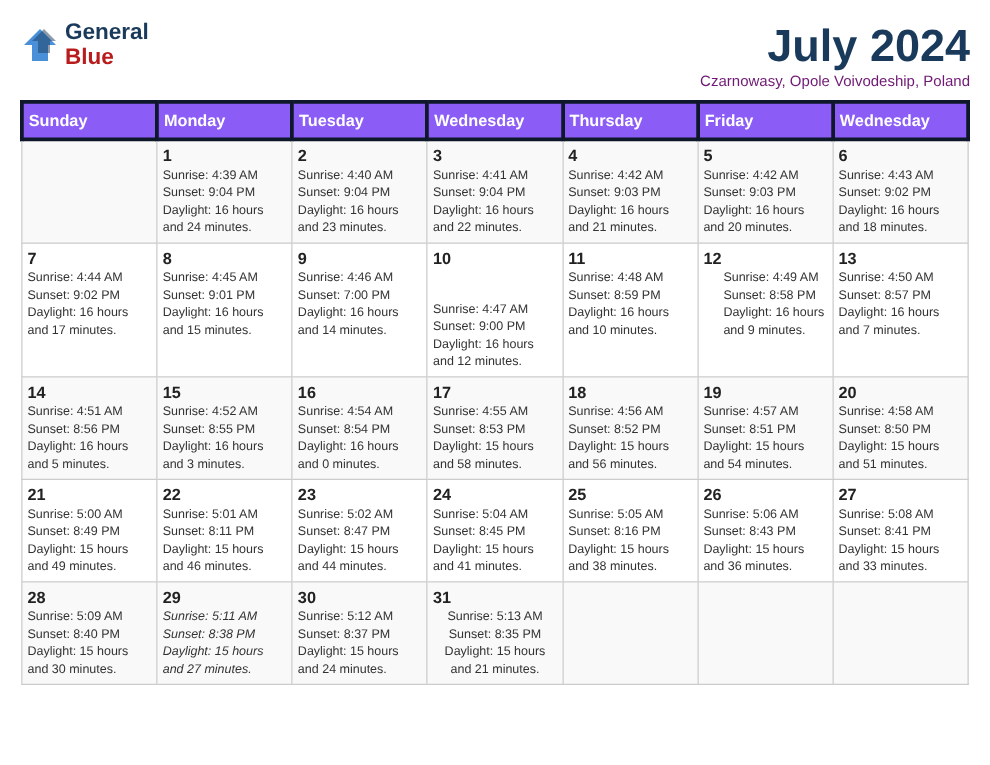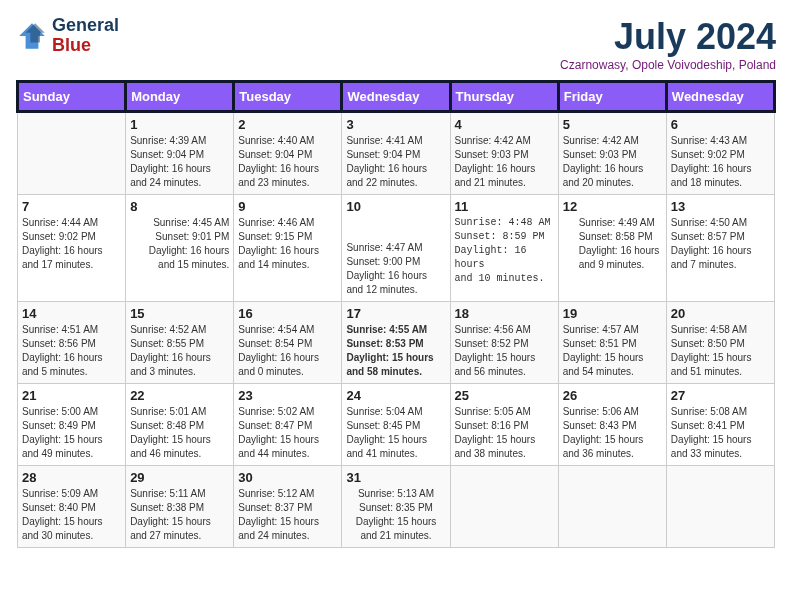--- a/index.html
+++ b/index.html
@@ -168,42 +168,42 @@
       <tr>
         <td>
           <span class="day-num">7</span>
           <div class="day-info" style="white-space: pre-line;">Sunrise: 4:44 AM
 Sunset: 9:02 PM
 Daylight: 16 hours
 and 17 minutes.</div>
         </td>
         <td>
           <span class="day-num">8</span>
-          <div class="day-info" style="white-space: pre-line; text-align: right;">Sunrise: 4:45 AM
+          <div class="day-info" style="white-space: pre-line;">Sunrise: 4:45 AM
 Sunset: 9:01 PM
 Daylight: 16 hours
 and 15 minutes.</div>
         </td>
         <td>
           <span class="day-num">9</span>
           <div class="day-info" style="white-space: pre-line;">Sunrise: 4:46 AM
-Sunset: 9:15 PM
+Sunset: 7:00 PM
 Daylight: 16 hours
 and 14 minutes.</div>
         </td>
         <td>
           <span class="day-num">10</span>
           <div class="day-info" style="white-space: pre-line; margin-top: 27px;">Sunrise: 4:47 AM
 Sunset: 9:00 PM
 Daylight: 16 hours
 and 12 minutes.</div>
         </td>
         <td>
           <span class="day-num">11</span>
-          <div class="day-info" style="white-space: pre-line; font-family: Liberation Mono, monospace;">Sunrise: 4:48 AM
+          <div class="day-info" style="white-space: pre-line;">Sunrise: 4:48 AM
 Sunset: 8:59 PM
 Daylight: 16 hours
 and 10 minutes.</div>
         </td>
         <td>
           <span class="day-num">12</span>
           <div class="day-info" style="white-space: pre-line; margin-left: 16px;">Sunrise: 4:49 AM
 Sunset: 8:58 PM
 Daylight: 16 hours
 and 9 minutes.</div>
@@ -233,21 +233,21 @@
         </td>
         <td>
           <span class="day-num">16</span>
           <div class="day-info" style="white-space: pre-line;">Sunrise: 4:54 AM
 Sunset: 8:54 PM
 Daylight: 16 hours
 and 0 minutes.</div>
         </td>
         <td>
           <span class="day-num">17</span>
-          <div class="day-info" style="white-space: pre-line; font-weight: bold;">Sunrise: 4:55 AM
+          <div class="day-info" style="white-space: pre-line;">Sunrise: 4:55 AM
 Sunset: 8:53 PM
 Daylight: 15 hours
 and 58 minutes.</div>
         </td>
         <td>
           <span class="day-num">18</span>
           <div class="day-info" style="white-space: pre-line;">Sunrise: 4:56 AM
 Sunset: 8:52 PM
 Daylight: 15 hours
 and 56 minutes.</div>
@@ -271,21 +271,21 @@
         <td>
           <span class="day-num">21</span>
           <div class="day-info" style="white-space: pre-line;">Sunrise: 5:00 AM
 Sunset: 8:49 PM
 Daylight: 15 hours
 and 49 minutes.</div>
         </td>
         <td>
           <span class="day-num">22</span>
           <div class="day-info" style="white-space: pre-line;">Sunrise: 5:01 AM
-Sunset: 8:48 PM
+Sunset: 8:11 PM
 Daylight: 15 hours
 and 46 minutes.</div>
         </td>
         <td>
           <span class="day-num">23</span>
           <div class="day-info" style="white-space: pre-line;">Sunrise: 5:02 AM
 Sunset: 8:47 PM
 Daylight: 15 hours
 and 44 minutes.</div>
         </td>
@@ -321,21 +321,21 @@
       <tr>
         <td>
           <span class="day-num">28</span>
           <div class="day-info" style="white-space: pre-line;">Sunrise: 5:09 AM
 Sunset: 8:40 PM
 Daylight: 15 hours
 and 30 minutes.</div>
         </td>
         <td>
           <span class="day-num">29</span>
-          <div class="day-info" style="white-space: pre-line;">Sunrise: 5:11 AM
+          <div class="day-info" style="white-space: pre-line; font-style: italic;">Sunrise: 5:11 AM
 Sunset: 8:38 PM
 Daylight: 15 hours
 and 27 minutes.</div>
         </td>
         <td>
           <span class="day-num">30</span>
           <div class="day-info" style="white-space: pre-line;">Sunrise: 5:12 AM
 Sunset: 8:37 PM
 Daylight: 15 hours
 and 24 minutes.</div>

